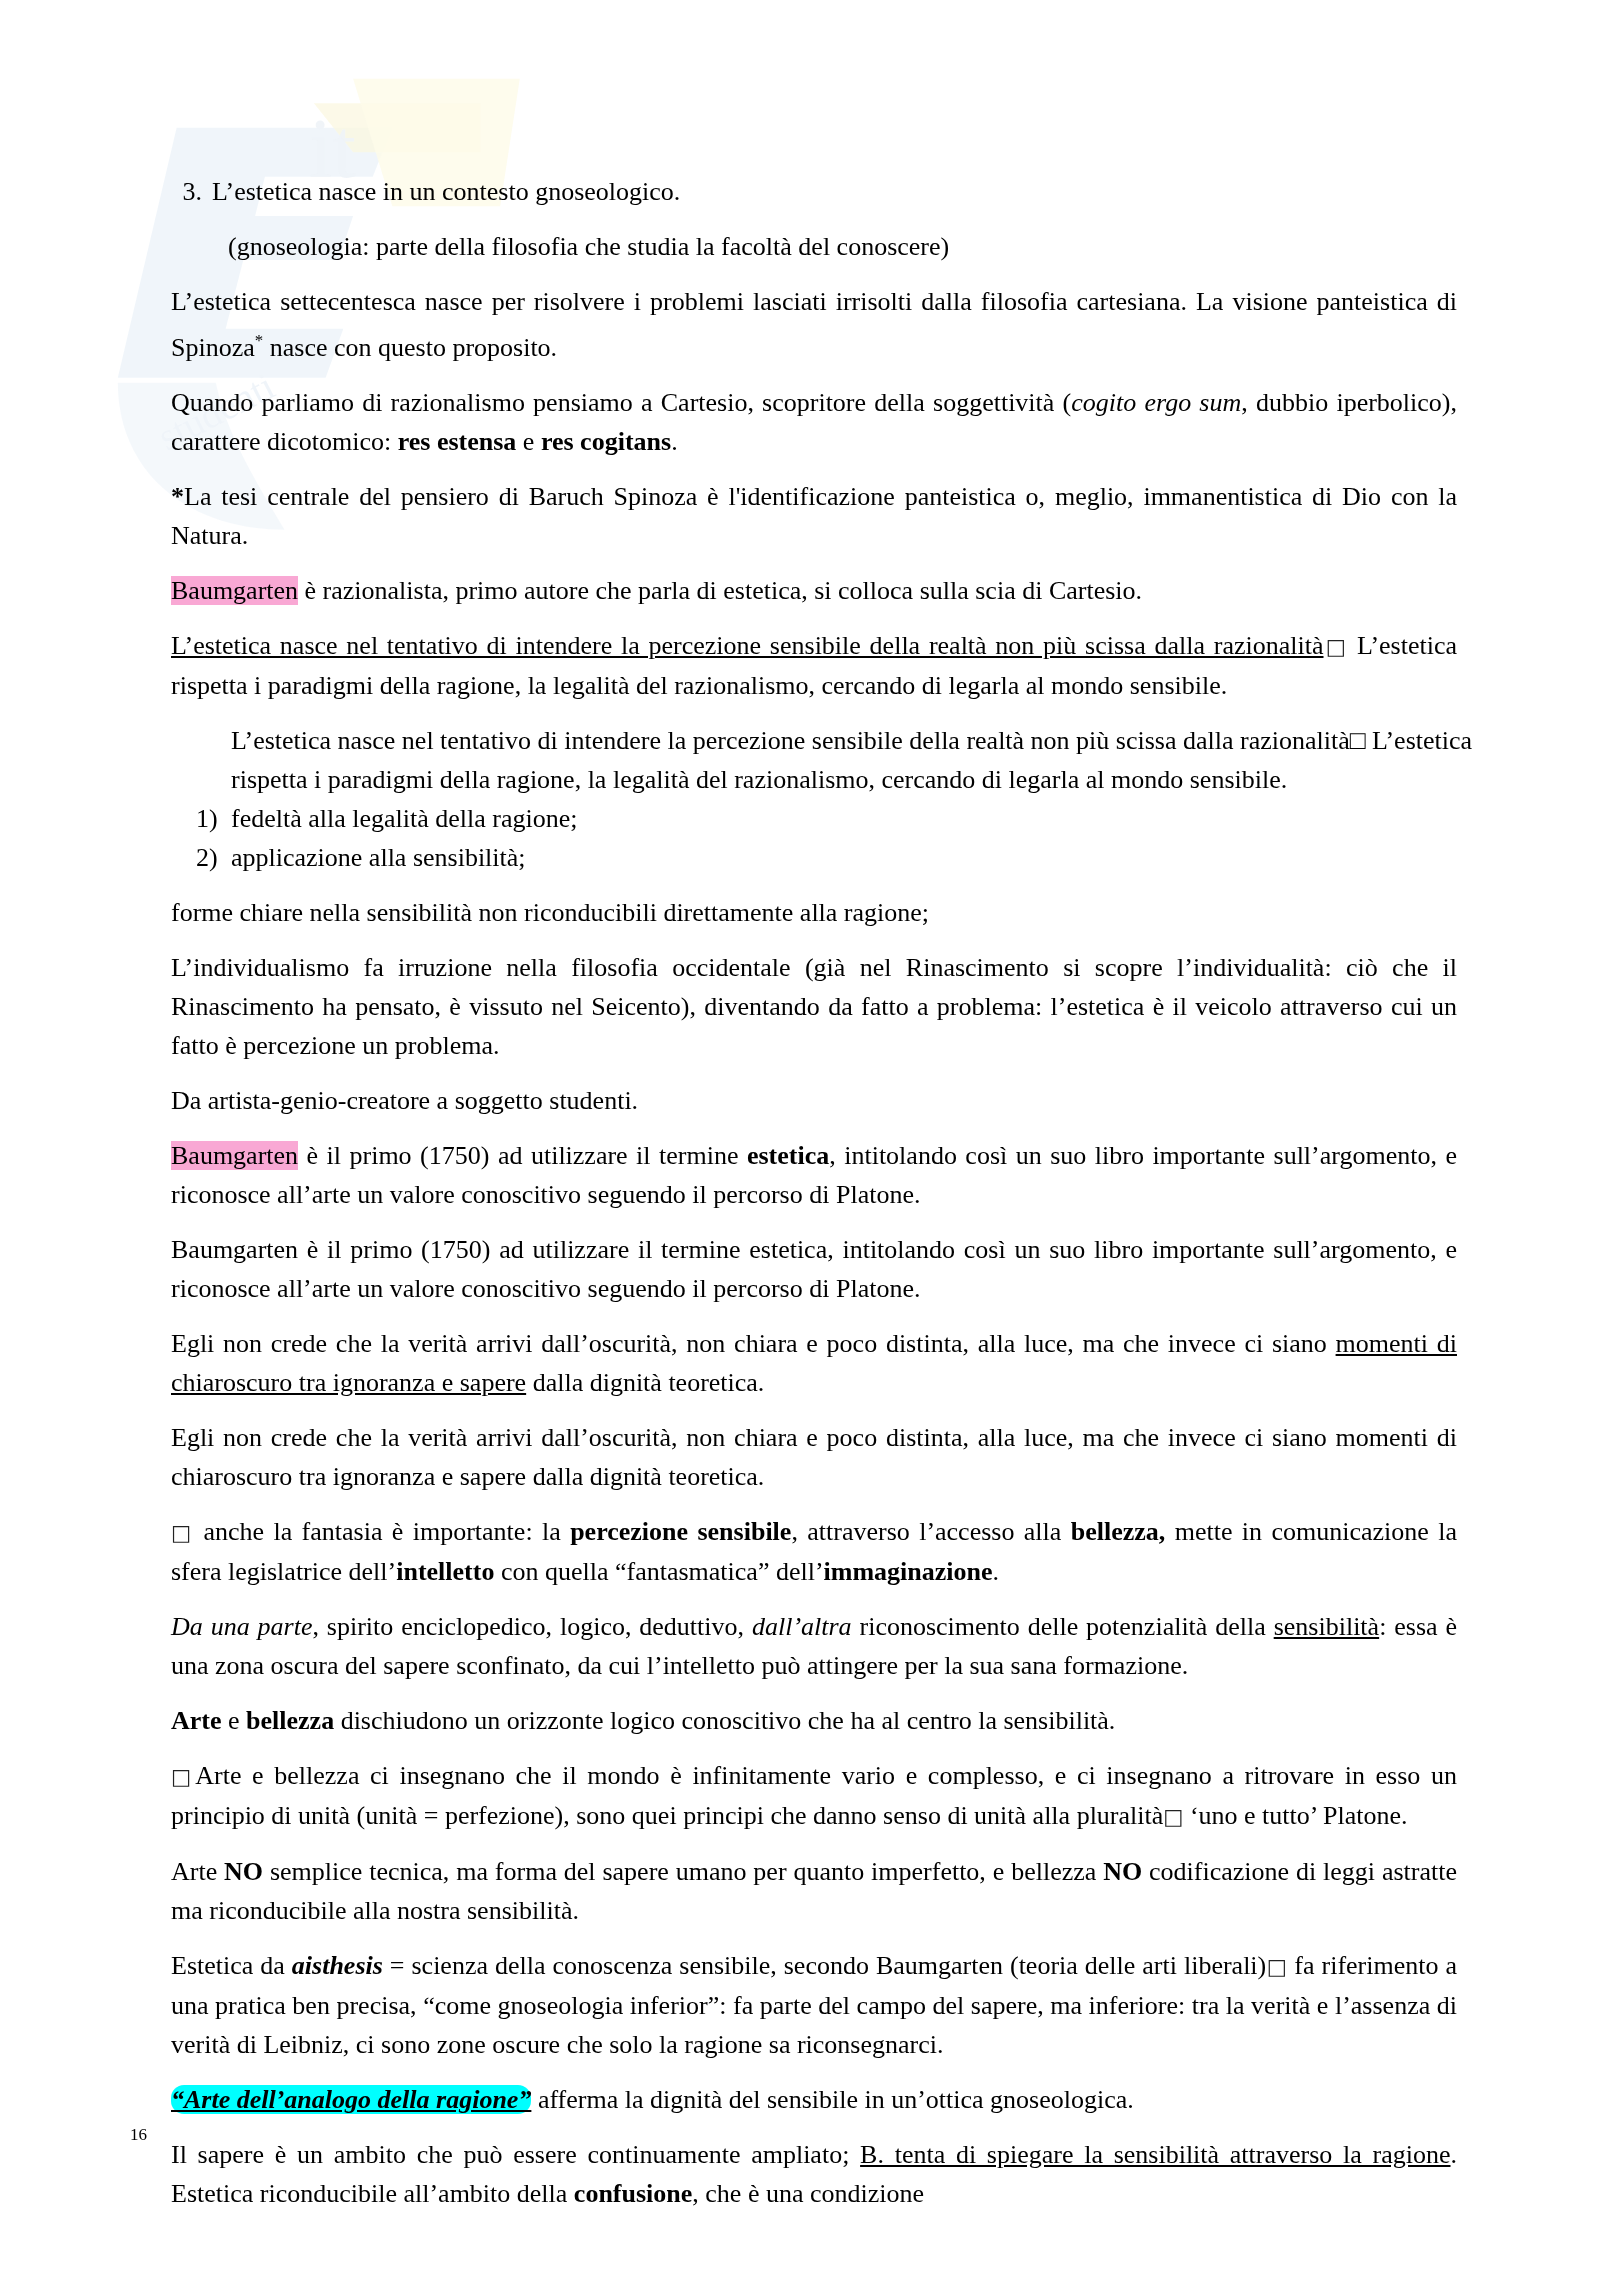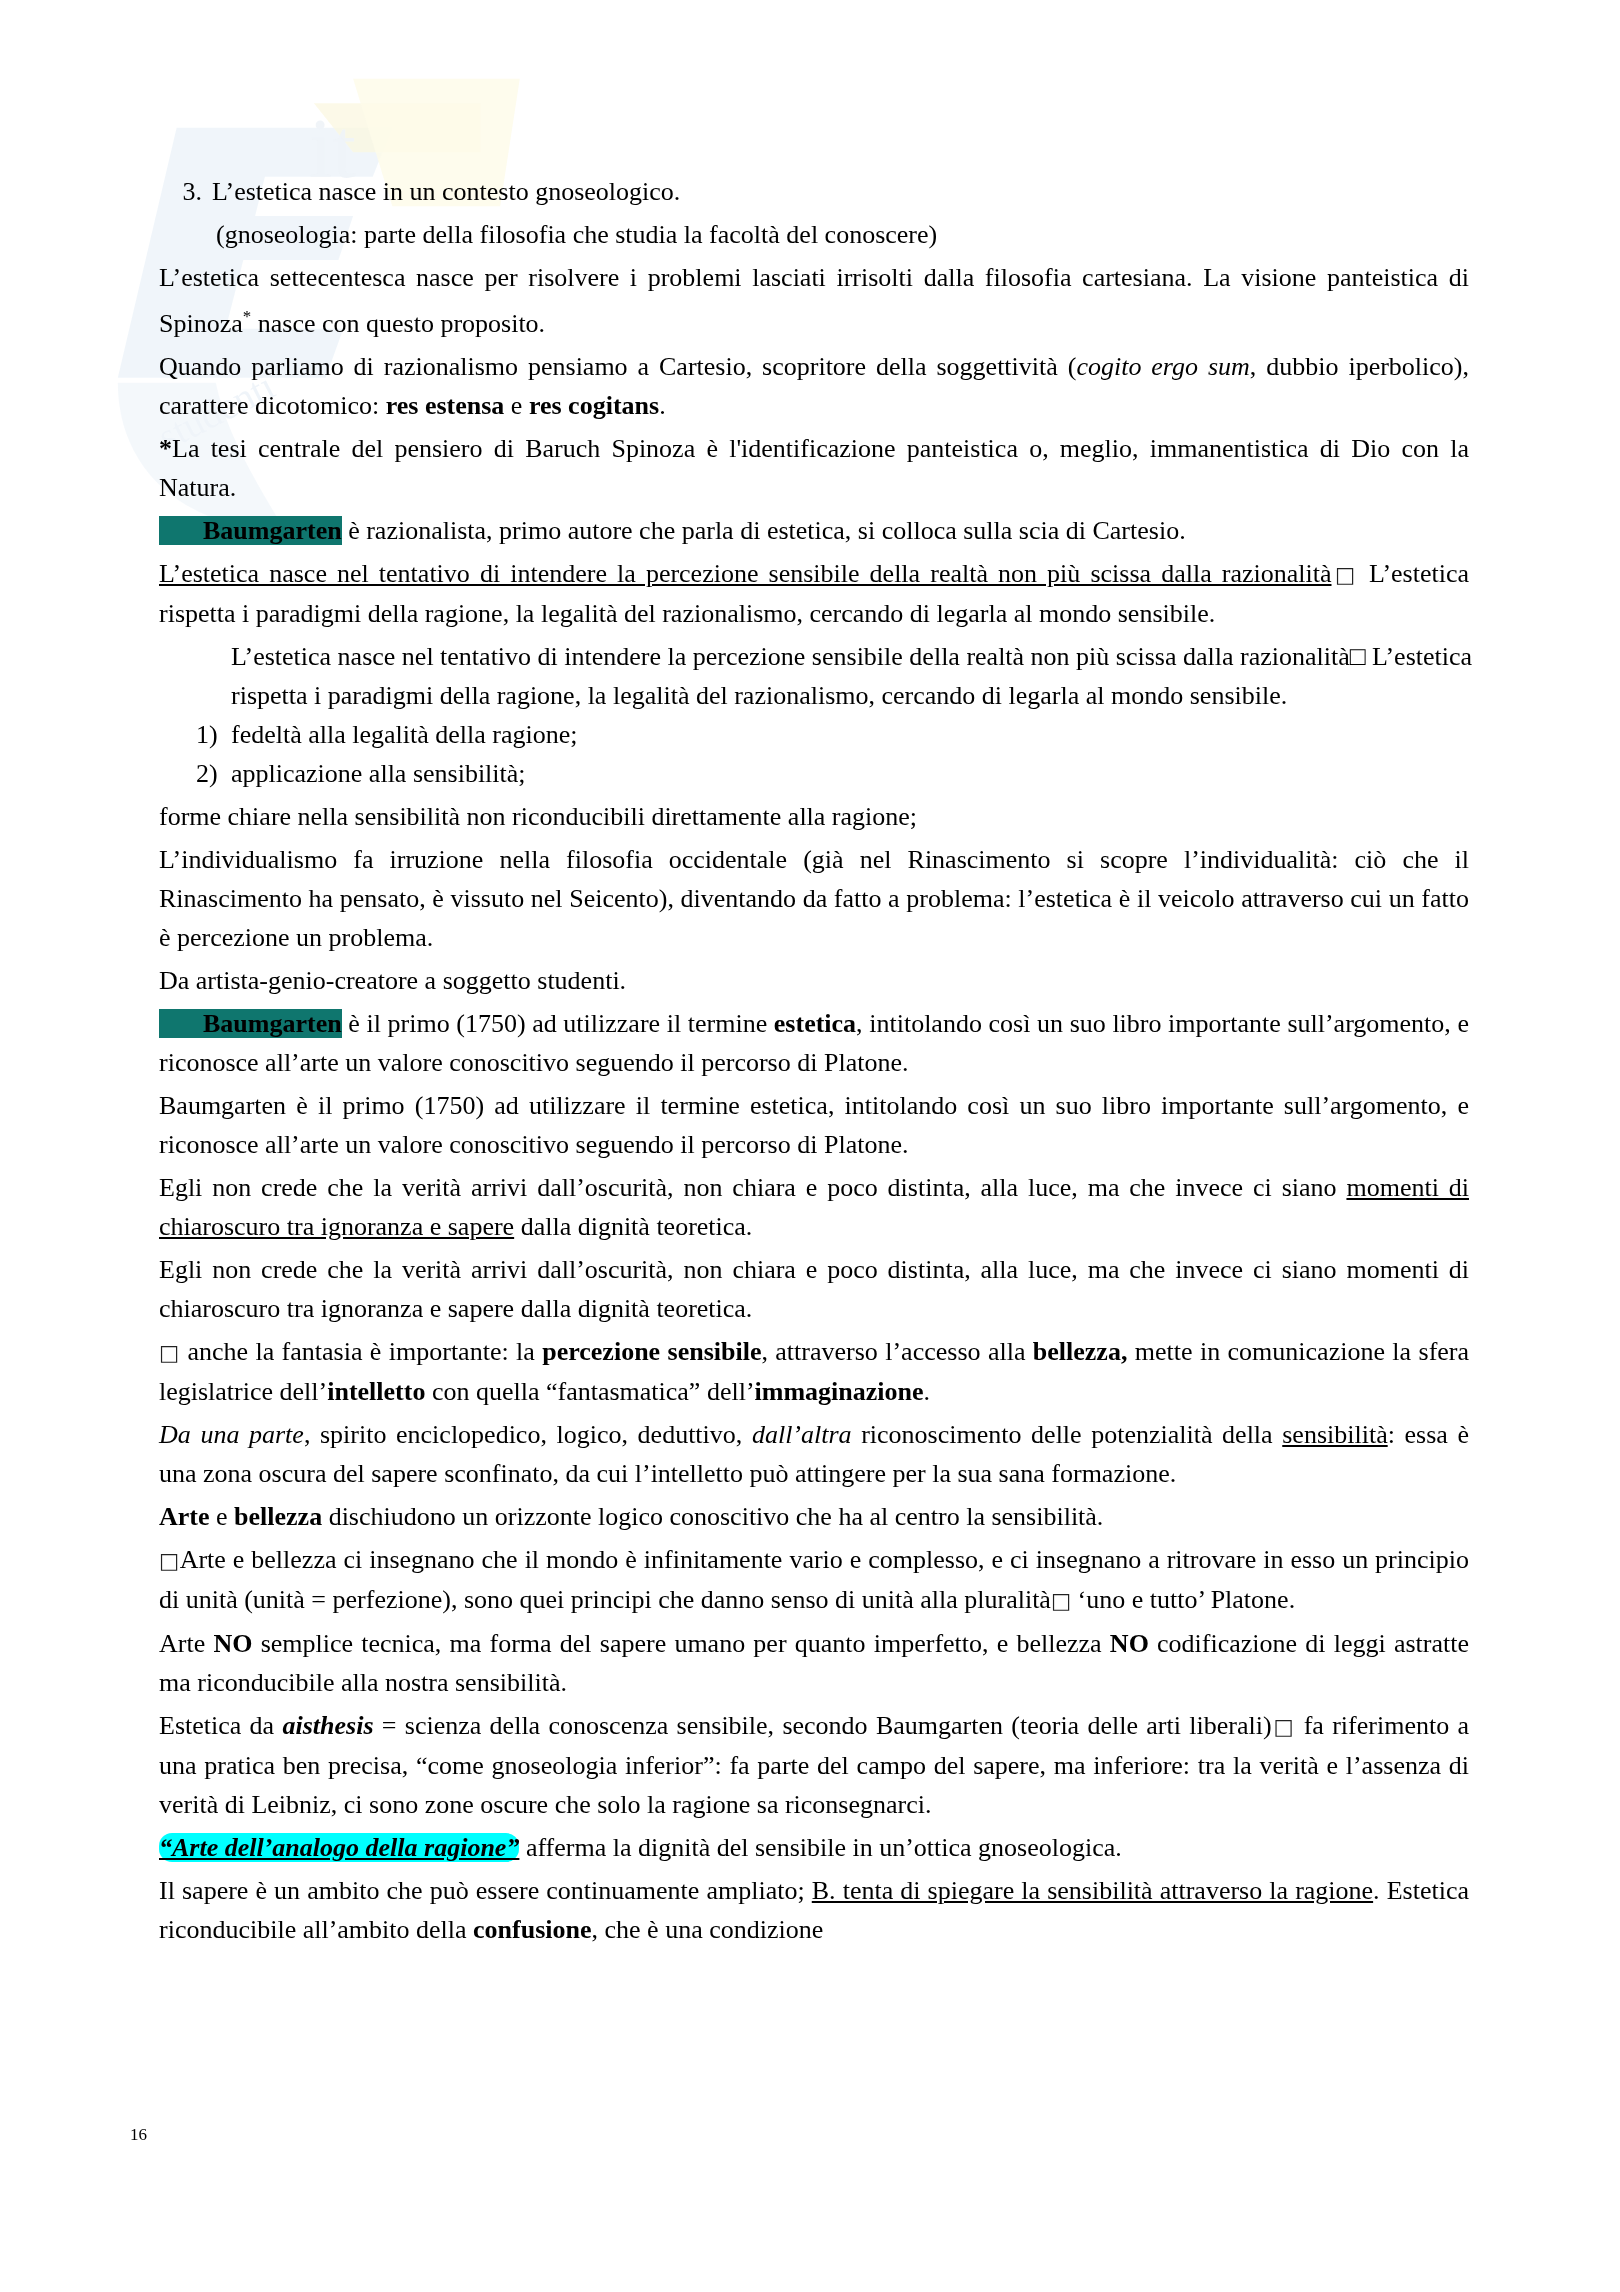--- a/index.html
+++ b/index.html
@@ -25,21 +25,21 @@
     pointer-events: none;
     opacity: 0.30;
   }
   .content {
     position: absolute;
     left: 155px;
     top: 172px;
     width: 1318px;
   }
   p {
-    margin: 4px;
+    margin: 16px;
     font-size: 26px;
     line-height: 39px;
     text-align: justify;
     text-justify: inter-word;
   }
   .numlist {
     margin: 0;
     padding: 0;
     list-style: none;
   }
@@ -49,21 +49,21 @@
     position: relative;
   }
   .li-3 { padding-left: 57px; }
   .li-3 .marker { position: absolute; left: 27.4px; }
   .sub-note { padding-left: 57px; }
   .li-abc { padding-left: 76px; }
   .li-abc .marker { position: absolute; left: 41px; }
   b, .bold { font-weight: bold; }
   i, .ital { font-style: italic; }
   .u { text-decoration: underline; }
-  .hl-green { background: #0f766e; font-weight: bold; padding-left: 44px; }
+  .hl-green { background: #f9a8d4; font-weight: normal; }
   .hl-cyan { background: #00ffff; font-weight: bold; font-style: italic; border-radius: 13px; }
   sup { font-size: 0.65em; vertical-align: super; }
   .pagenum {
     position: absolute;
     left: 130px;
     top: 2125px;
     font-size: 17px;
     font-family: "Liberation Serif", serif;
   }
   .sq {

